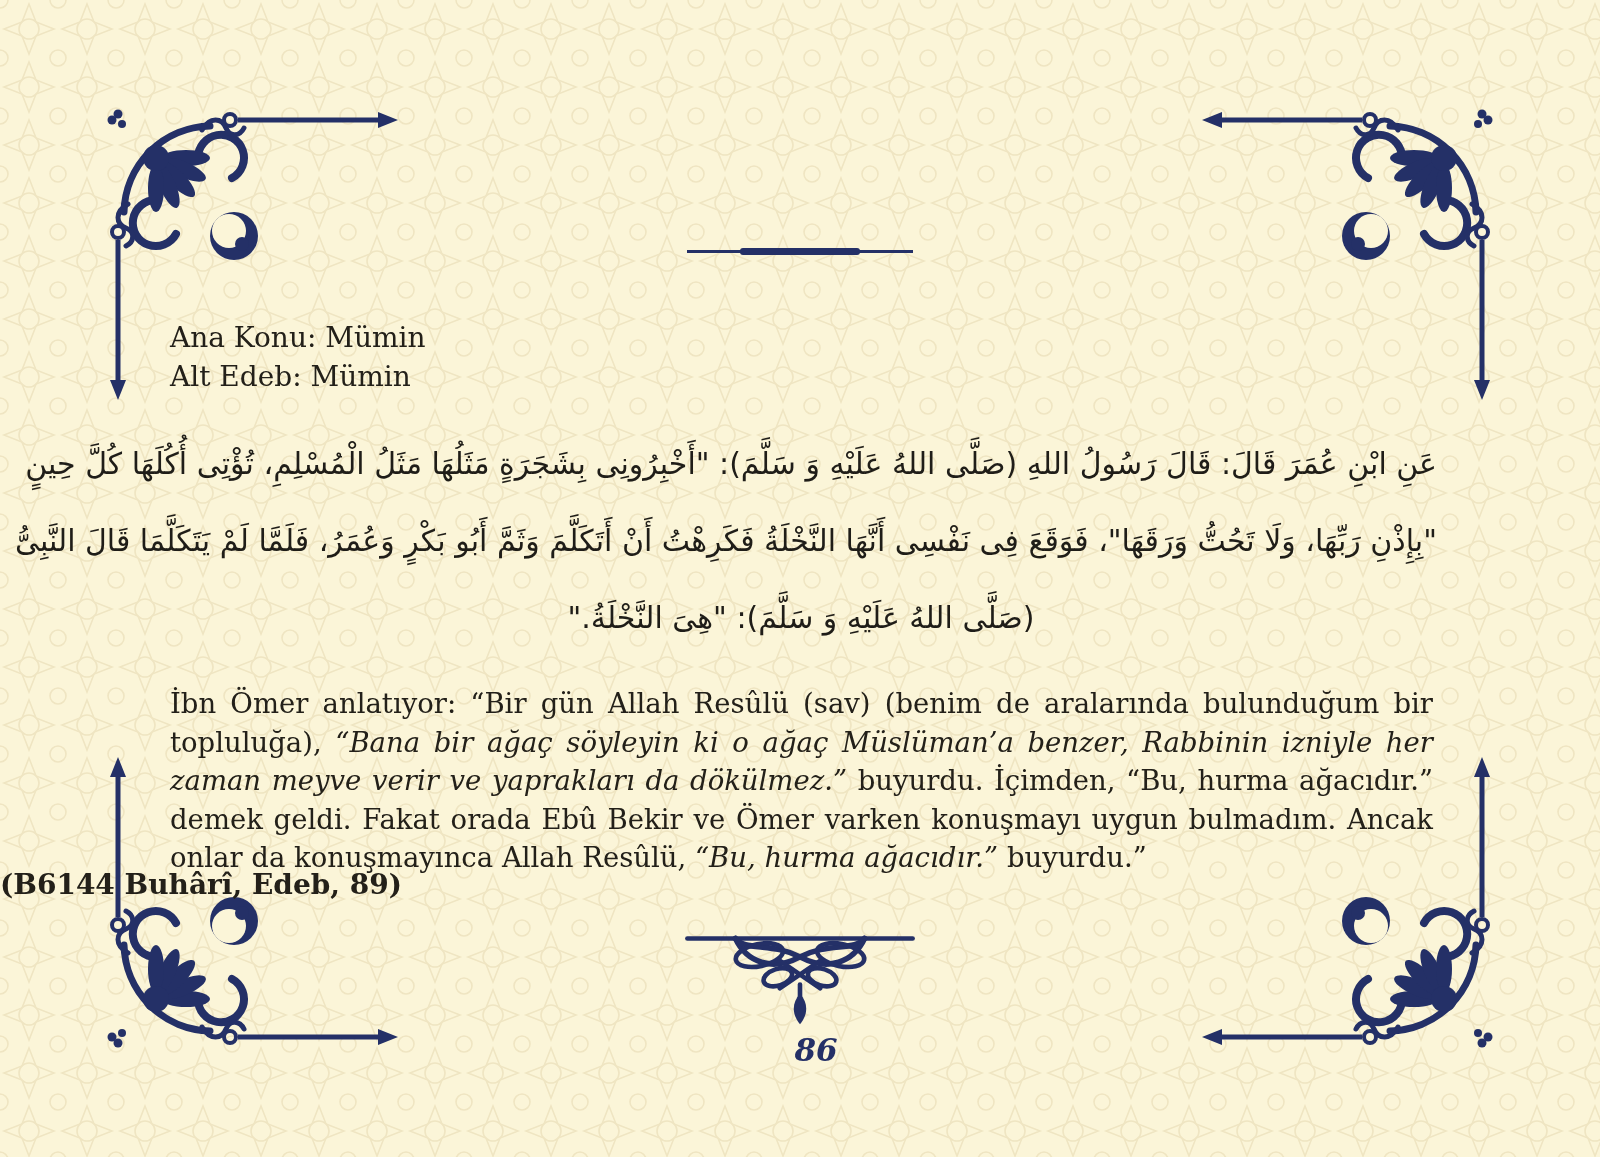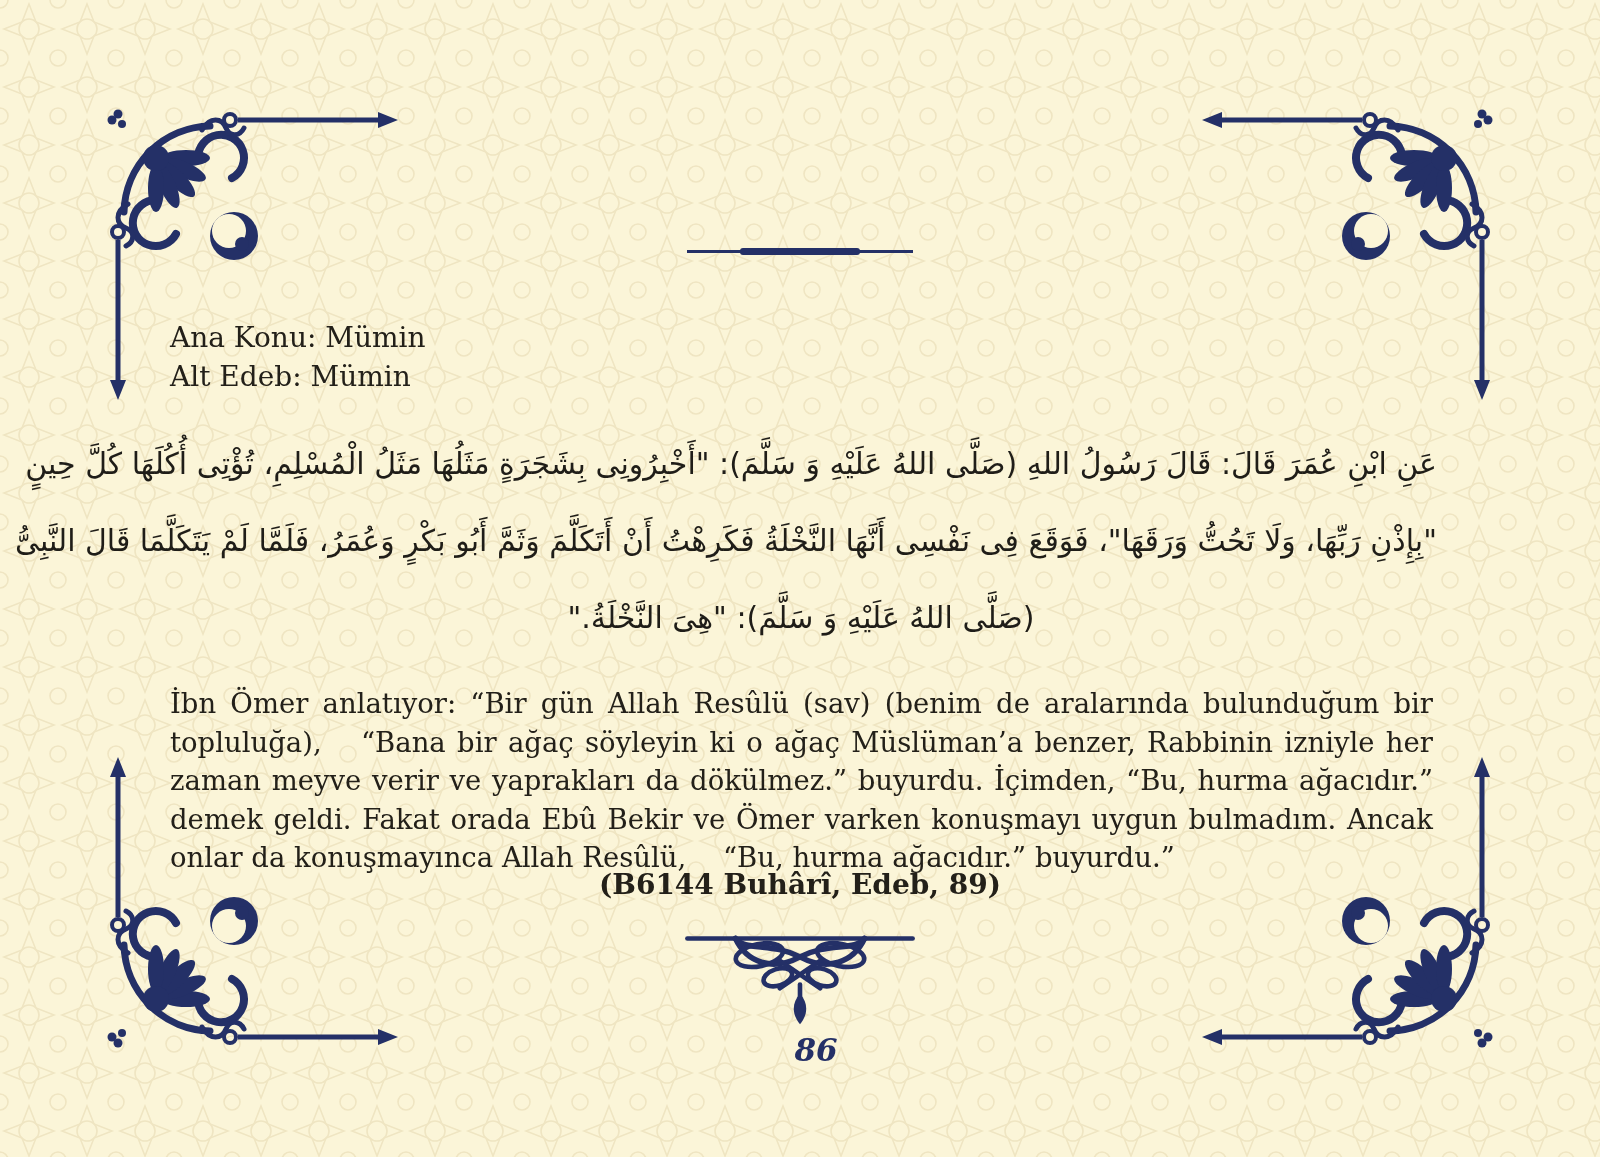--- a/index.html
+++ b/index.html
@@ -24,23 +24,23 @@
   .topics{position:absolute;left:170px;top:318px;font-size:28px;color:#232019;line-height:39px;}
   .topics b{font-weight:normal;}
 
   .arabic{position:absolute;left:165px;top:425px;width:1272px;text-align:center;
           color:#1F1D18;font-family:"DejaVu Sans", sans-serif;}
   .arabic .aline{direction:rtl;unicode-bidi:embed;font-size:30px;line-height:77px;white-space:nowrap;}
 
   .translation{position:absolute;left:170px;top:684px;width:1263px;
                font-size:27.5px;line-height:38.6px;color:#232019;
                text-align:justify;}
-  .translation .it{margin-left:28px;}
-
-  .citation{position:absolute;left:0;top:868px;width:100%;text-align:center;
+  .translation .it{font-style:italic;}
+
+  .citation{position:absolute;left:0;top:868px;width:100%;text-align:left;
             font-size:28px;font-weight:bold;color:#232019;}
 
   .flourish{position:absolute;left:680px;top:928px;width:240px;height:104px;}
 
   .page-number{position:absolute;left:0;top:1032px;width:100%;text-align:center;
                font-size:31px;font-weight:bold;font-style:italic;color:#243067;padding-left:16px;}
 </style>
 </head>
 <body>
 

